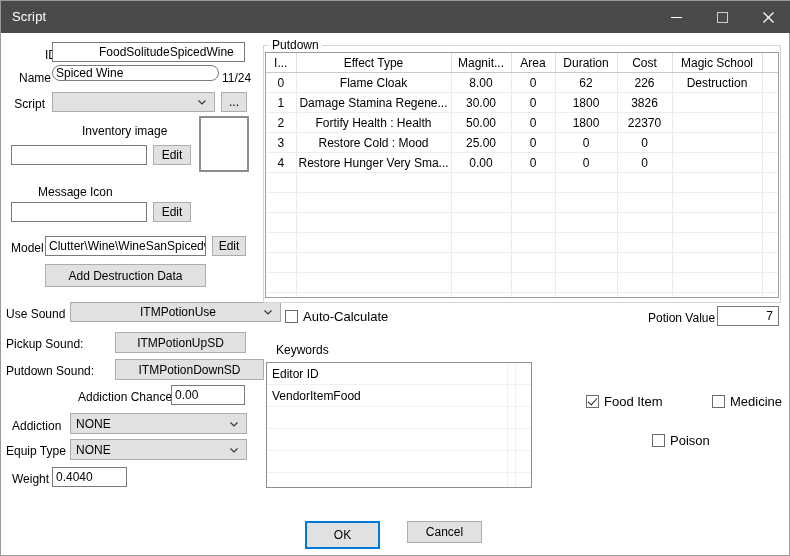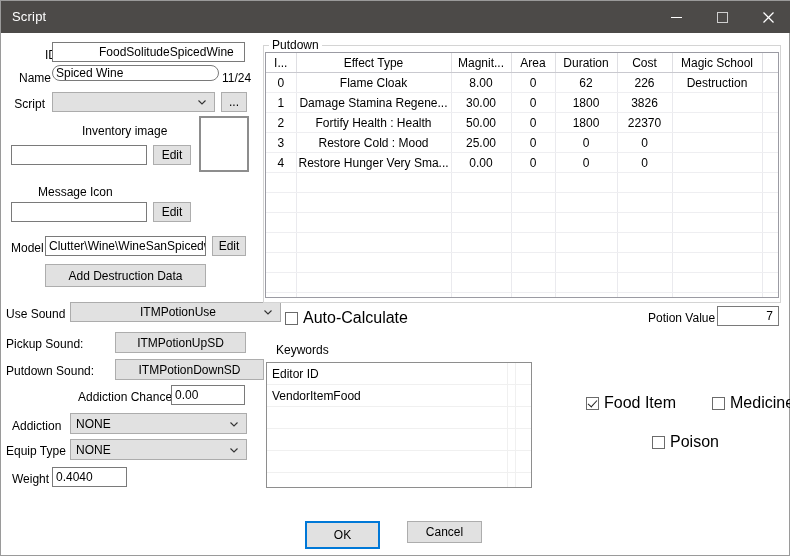--- a/index.html
+++ b/index.html
@@ -126,21 +126,21 @@
     color: #000;
     white-space: nowrap;
   }
 
   .checkrow {
     position: absolute;
     display: flex;
     align-items: center;
     gap: 5px;
     white-space: nowrap;
-    font-size: 16px;
+    font-size: 13px;
     padding-left: 20px;
   }
   .cb {
     width: 13px; height: 13px;
     border: 1px solid #6b6b6b;
     background: #ffffff;
     box-sizing: border-box;
     position: relative;
     flex: 0 0 auto;
   }

